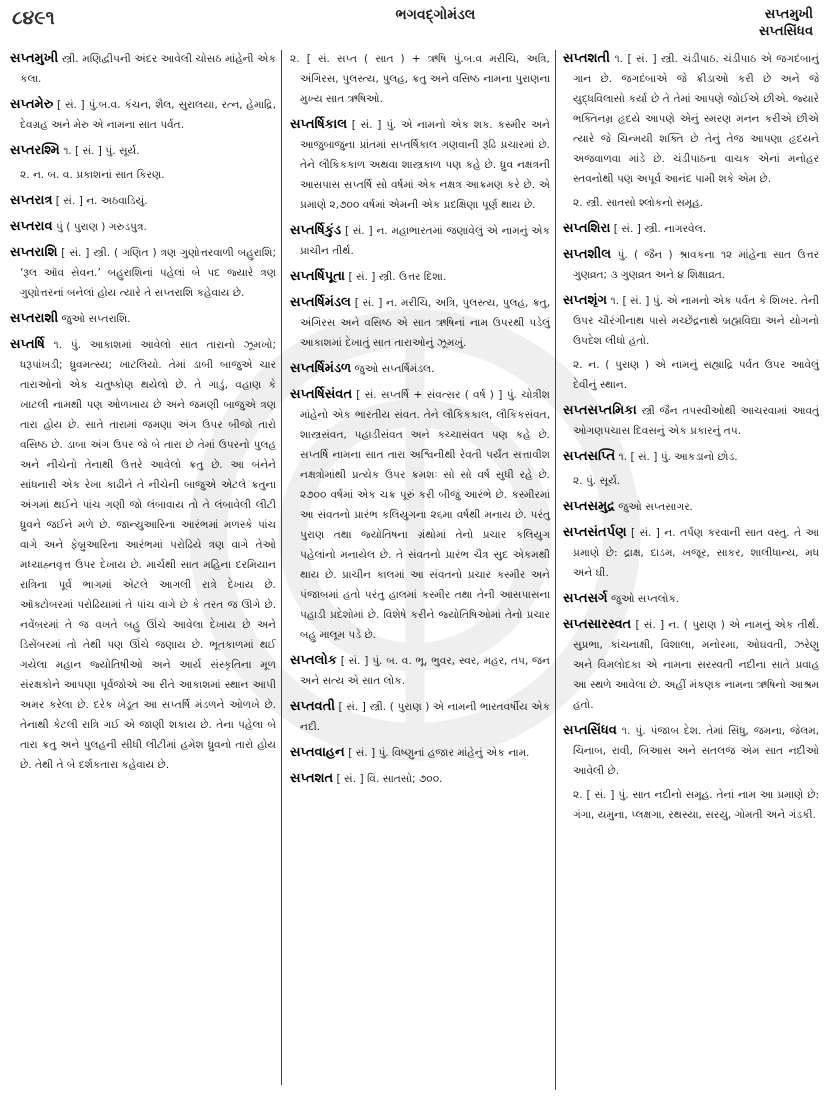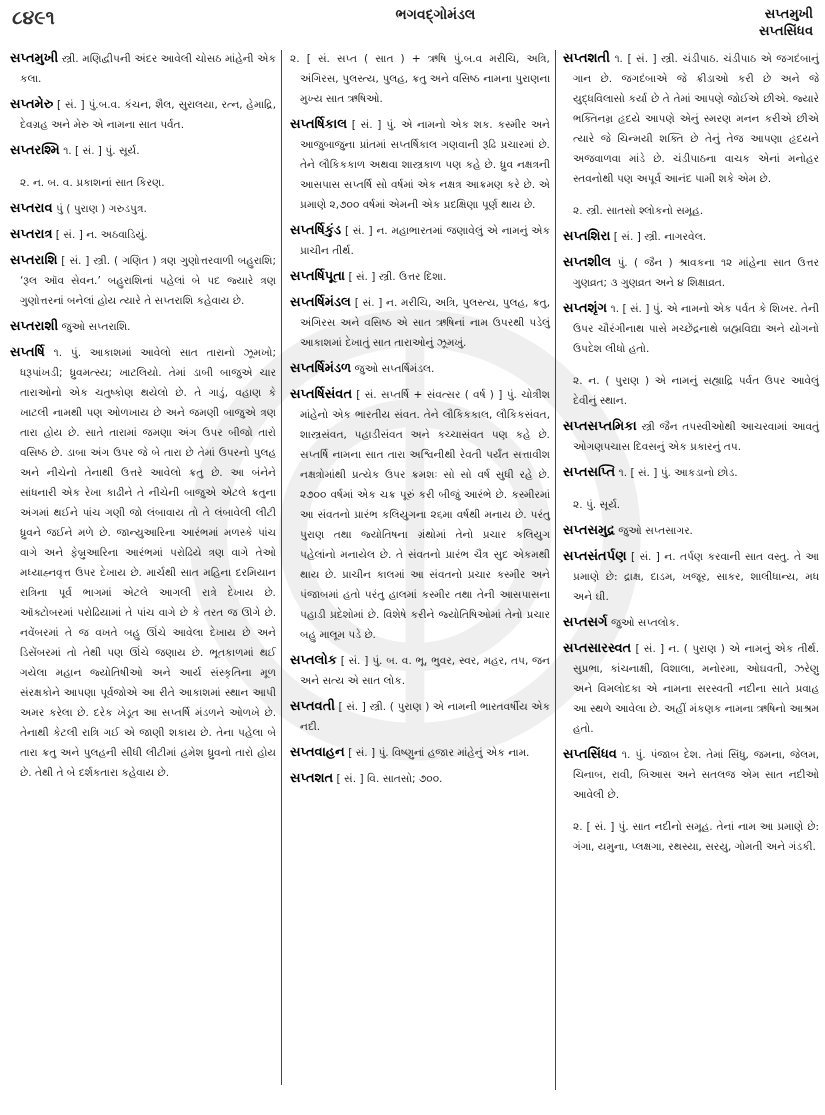--- a/index.html
+++ b/index.html
@@ -42,21 +42,21 @@
     .col-1 { left: 10px; width: 266px; }
     .col-2 { left: 290px; width: 260px; }
     .col-3 { left: 563px; width: 256px; }
     .rule {
       position: absolute; top: 2px; width: 1px; background: #444;
     }
     .rule-1 { left: 281px; height: 1035px; }
     .rule-2 { left: 555px; height: 1040px; }
     .entry { margin-bottom: 6px; padding-left: 10px; text-indent: -10px; }
     .entry .hw { font-weight: bold; font-size: 13px; color: #000; }
-    .entry .sense { display: block; padding-left: 0; text-indent: 0; margin-top: 12px; }
+    .entry .sense { display: block; padding-left: 0; text-indent: 0; margin-top: 4px; }
   </style>
 </head>
 <body>
 
 <svg class="watermark" viewBox="0 0 100 100">
   <circle cx="50" cy="50" r="44" fill="none" stroke="#000" stroke-width="8"></circle>
   <circle cx="50" cy="50" r="26" fill="none" stroke="#000" stroke-width="6"></circle>
   <path d="M50 6 L50 94" stroke="#000" stroke-width="4"></path>
 </svg>
 
@@ -69,22 +69,22 @@
   </div>
 </div>
 
 <div class="columns">
   <div class="rule rule-1"></div>
   <div class="rule rule-2"></div>
   <div class="col col-1">
       <div class="entry"><span class="hw">સપ્તમુખી</span> <span>સ્ત્રી. મણિદ્વીપની અંદર આવેલી ચોસઠ માંહેની એક કલા.</span></div>
       <div class="entry"><span class="hw">સપ્તમેરુ</span> <span>[ સં. ] પું.બ.વ. કંચન, શૈલ, સુરાલયા, રત્ન, હેમાદ્રિ, દેવગ્રહ અને મેરુ એ નામના સાત પર્વત.</span></div>
       <div class="entry"><span class="hw">સપ્તરશ્મિ</span> <span>૧. [ સં. ] પું. સૂર્ય.</span><span class="sense">૨. ન. બ. વ. પ્રકાશનાં સાત કિરણ.</span></div>
+      <div class="entry"><span class="hw">સપ્તરાત્ર</span> <span>[ સં. ] ન. અઠવાડિયું.</span></div>
       <div class="entry"><span class="hw">સપ્તરાવ</span> <span>પું ( પુરાણ ) ગરુડપુત્ર.</span></div>
-      <div class="entry"><span class="hw">સપ્તરાત્ર</span> <span>[ સં. ] ન. અઠવાડિયું.</span></div>
       <div class="entry"><span class="hw">સપ્તરાશિ</span> <span>[ સં. ] સ્ત્રી. ( ગણિત ) ત્રણ ગુણોત્તરવાળી બહુરાશિ; ‘રૂલ ઑવ સેવન.’ બહુરાશિનાં પહેલાં બે પદ જ્યારે ત્રણ ગુણોત્તરનાં બનેલાં હોય ત્યારે તે સપ્તરાશિ કહેવાય છે.</span></div>
       <div class="entry"><span class="hw">સપ્તરાશી</span> <span>જુઓ સપ્તરાશિ.</span></div>
       <div class="entry"><span class="hw">સપ્તર્ષિ</span> <span>૧. પું. આકાશમાં આવેલો સાત તારાનો ઝૂમખો; ધરૂપાંખડી; ધ્રુવમત્સ્ય; ખાટલિયો. તેમાં ડાબી બાજુએ ચાર તારાઓનો એક ચતુષ્કોણ થયેલો છે. તે ગાડું, વહાણ કે ખાટલી નામથી પણ ઓળખાય છે અને જમણી બાજુએ ત્રણ તારા હોય છે. સાતે તારામાં જમણા અંગ ઉપર બીજો તારો વસિષ્ઠ છે. ડાબા અંગ ઉપર જે બે તારા છે તેમાં ઉપરનો પુલહ અને નીચેનો તેનાથી ઉત્તરે આવેલો ક્રતુ છે. આ બંનેને સાંધનારી એક રેખા કાઢીને તે નીચેની બાજુએ એટલે ક્રતુના અંગમાં થઈને પાંચ ગણી જો લંબાવાય તો તે લંબાવેલી લીટી ધ્રુવને જઈને મળે છે. જાન્યુઆરિના આરંભમાં મળસ્કે પાંચ વાગે અને ફેબ્રુઆરિના આરંભમાં પરોઢિયે ત્રણ વાગે તેઓ મધ્યાહ્નવૃત્ત ઉપર દેખાય છે. માર્ચથી સાત મહિના દરમિયાન રાત્રિના પૂર્વ ભાગમાં એટલે આગલી રાત્રે દેખાય છે. ઑક્ટોબરમાં પરોઢિયામાં તે પાંચ વાગે છે કે તરત જ ઊગે છે. નવેંબરમાં તે જ વખતે બહુ ઊંચે આવેલા દેખાય છે અને ડિસેંબરમાં તો તેથી પણ ઊંચે જણાય છે. ભૂતકાળમાં થઈ ગયેલા મહાન જ્યોતિષીઓ અને આર્ય સંસ્કૃતિના મૂળ સંરક્ષકોને આપણા પૂર્વજોએ આ રીતે આકાશમાં સ્થાન આપી અમર કરેલા છે. દરેક ખેડૂત આ સપ્તર્ષિ મંડળને ઓળખે છે. તેનાથી કેટલી રાત્રિ ગઈ એ જાણી શકાય છે. તેના પહેલા બે તારા ક્રતુ અને પુલહની સીધી લીટીમાં હમેશ ધ્રુવનો તારો હોય છે. તેથી તે બે દર્શકતારા કહેવાય છે.</span></div>
     </div>
   <div class="col col-2">
       <div class="entry"><span>૨. [ સં. સપ્ત ( સાત ) + ઋષિ પું.બ.વ મરીચિ, અત્રિ, અંગિરસ, પુલસ્ત્ય, પુલહ, ક્રતુ અને વસિષ્ઠ નામના પુરાણના મુખ્ય સાત ઋષિઓ.</span></div>
       <div class="entry"><span class="hw">સપ્તર્ષિકાલ</span> <span>[ સં. ] પું. એ નામનો એક શક. કસ્મીર અને આજુબાજુના પ્રાંતમાં સપ્તર્ષિકાલ ગણવાની રૂઢિ પ્રચારમાં છે. તેને લૌકિકકાળ અથવા શાસ્ત્રકાળ પણ કહે છે. ધ્રુવ નક્ષત્રની આસપાસ સપ્તર્ષિ સો વર્ષમાં એક નક્ષત્ર આક્રમણ કરે છે. એ પ્રમાણે ૨,૭૦૦ વર્ષમાં એમની એક પ્રદક્ષિણા પૂર્ણ થાય છે.</span></div>
       <div class="entry"><span class="hw">સપ્તર્ષિકુંડ</span> <span>[ સં. ] ન. મહાભારતમાં જણાવેલું એ નામનું એક પ્રાચીન તીર્થ.</span></div>
       <div class="entry"><span class="hw">સપ્તર્ષિપૂતા</span> <span>[ સં. ] સ્ત્રી. ઉત્તર દિશા.</span></div>
       <div class="entry"><span class="hw">સપ્તર્ષિમંડલ</span> <span>[ સં. ] ન. મરીચિ, અત્રિ, પુલસ્ત્ય, પુલહ, ક્રતુ, અંગિરસ અને વસિષ્ઠ એ સાત ઋષિનાં નામ ઉપરથી પડેલું આકાશમાં દેખાતું સાત તારાઓનું ઝૂમખું.</span></div>

